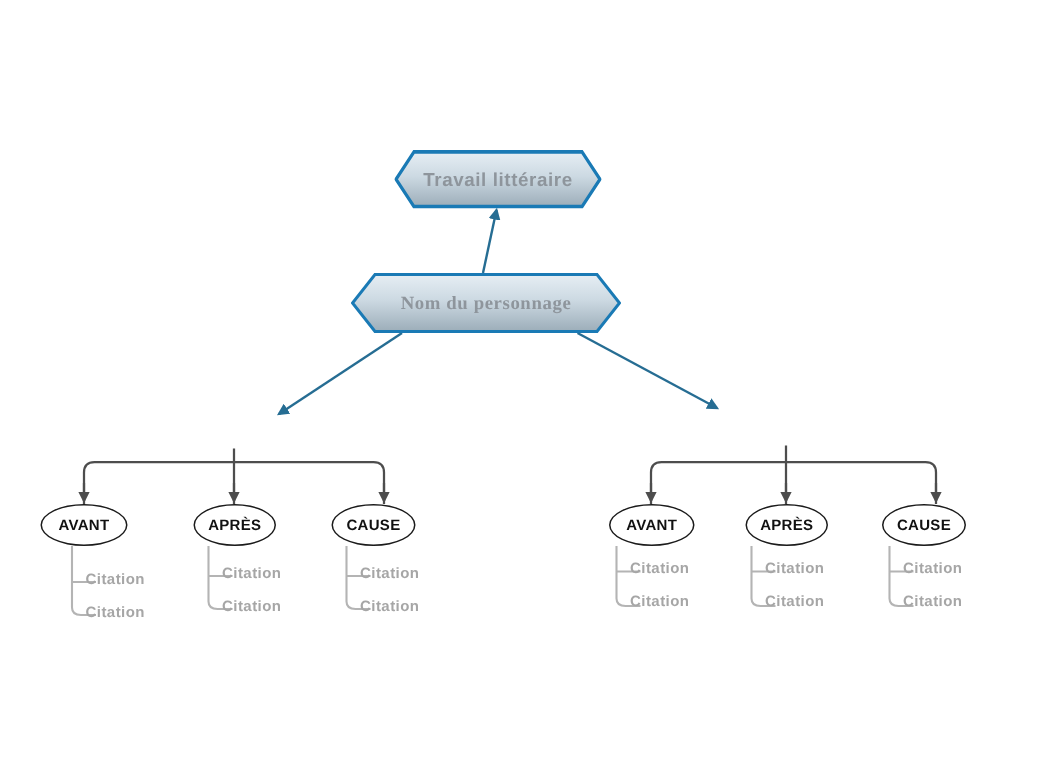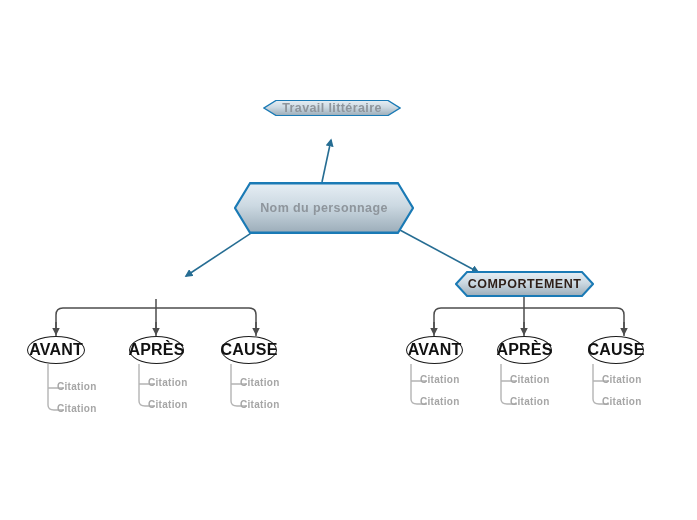--- a/index.html
+++ b/index.html
@@ -62,21 +62,21 @@
     position: absolute;
     display: flex;
     align-items: center;
     justify-content: center;
     border: 1.3px solid #1b1b1b;
     border-radius: 50%;
     background: #ffffff;
     box-sizing: border-box;
   }
   .ellipse-node .ell-label {
-    font-size: 16px;
+    font-size: 10px;
     font-weight: bold;
     color: #111111;
     white-space: nowrap;
     letter-spacing: 0.2px;
   }
 
   
   .citation {
     position: absolute;
     font-size: 10px;
@@ -134,41 +134,35 @@
              M 231 384 L 247 384" fill="none" stroke="#b4b4b4" stroke-width="1.4"></path>
 
     <path d="M 411 364 L 411 399 Q 411 404 417 404 L 427 404
              M 411 381 L 427 381" fill="none" stroke="#b4b4b4" stroke-width="1.4"></path>
     <path d="M 501 364 L 501 399 Q 501 404 507 404 L 517 404
              M 501 381 L 517 381" fill="none" stroke="#b4b4b4" stroke-width="1.4"></path>
     <path d="M 593 364 L 593 399 Q 593 404 599 404 L 609 404
              M 593 381 L 609 381" fill="none" stroke="#b4b4b4" stroke-width="1.4"></path>
   </svg>
 
-  <div class="hex-node placeholder" style="left:263px; top:100px; width:138px; height:16px;">
+  <div class="hex-node placeholder" style="left:263px; top:100px; width:138px; height:39px;">
     <svg class="hex-shape" viewBox="0 0 138 32" preserveAspectRatio="none">
       <path d="M 13 1 L 125 1 L 137 16 L 125 31 L 13 31 L 1 16 Z" fill="url(#hexgrad)" stroke="#1a7ab5" stroke-width="2"></path>
     </svg>
     <span class="hex-label">Travail littéraire</span>
   </div>
 
-  <div class="hex-node placeholder" style="left:234px; top:182px; width:180px; height:52px;">
+  <div class="hex-node placeholder" style="left:234px; top:182px; width:180px; height:40px;font-family:Liberation Serif, serif;">
     <svg class="hex-shape" viewBox="0 0 180 40" preserveAspectRatio="none">
       <path d="M 16 1 L 164 1 L 179 20 L 164 39 L 16 39 L 1 20 Z" fill="url(#hexgrad)" stroke="#1a7ab5" stroke-width="2"></path>
     </svg>
     <span class="hex-label">Nom du personnage</span>
   </div>
 
 
-  <div class="hex-node filled" style="left:455px; top:271px; width:139px; height:26px;">
-    <svg class="hex-shape" viewBox="0 0 139 26" preserveAspectRatio="none">
-      <path d="M 12 1 L 127 1 L 138 13 L 127 25 L 12 25 L 1 13 Z" fill="url(#hexgrad)" stroke="#1a7ab5" stroke-width="2"></path>
-    </svg>
-    <span class="hex-label">COMPORTEMENT</span>
-  </div>
 
   <div class="ellipse-node" style="left:27px; top:336px; width:58px; height:28px;">
     <span class="ell-label">AVANT</span>
   </div>
   <div class="ellipse-node" style="left:129px; top:336px; width:55px; height:28px;">
     <span class="ell-label">APRÈS</span>
   </div>
   <div class="ellipse-node" style="left:221px; top:336px; width:56px; height:28px;">
     <span class="ell-label">CAUSE</span>
   </div>

